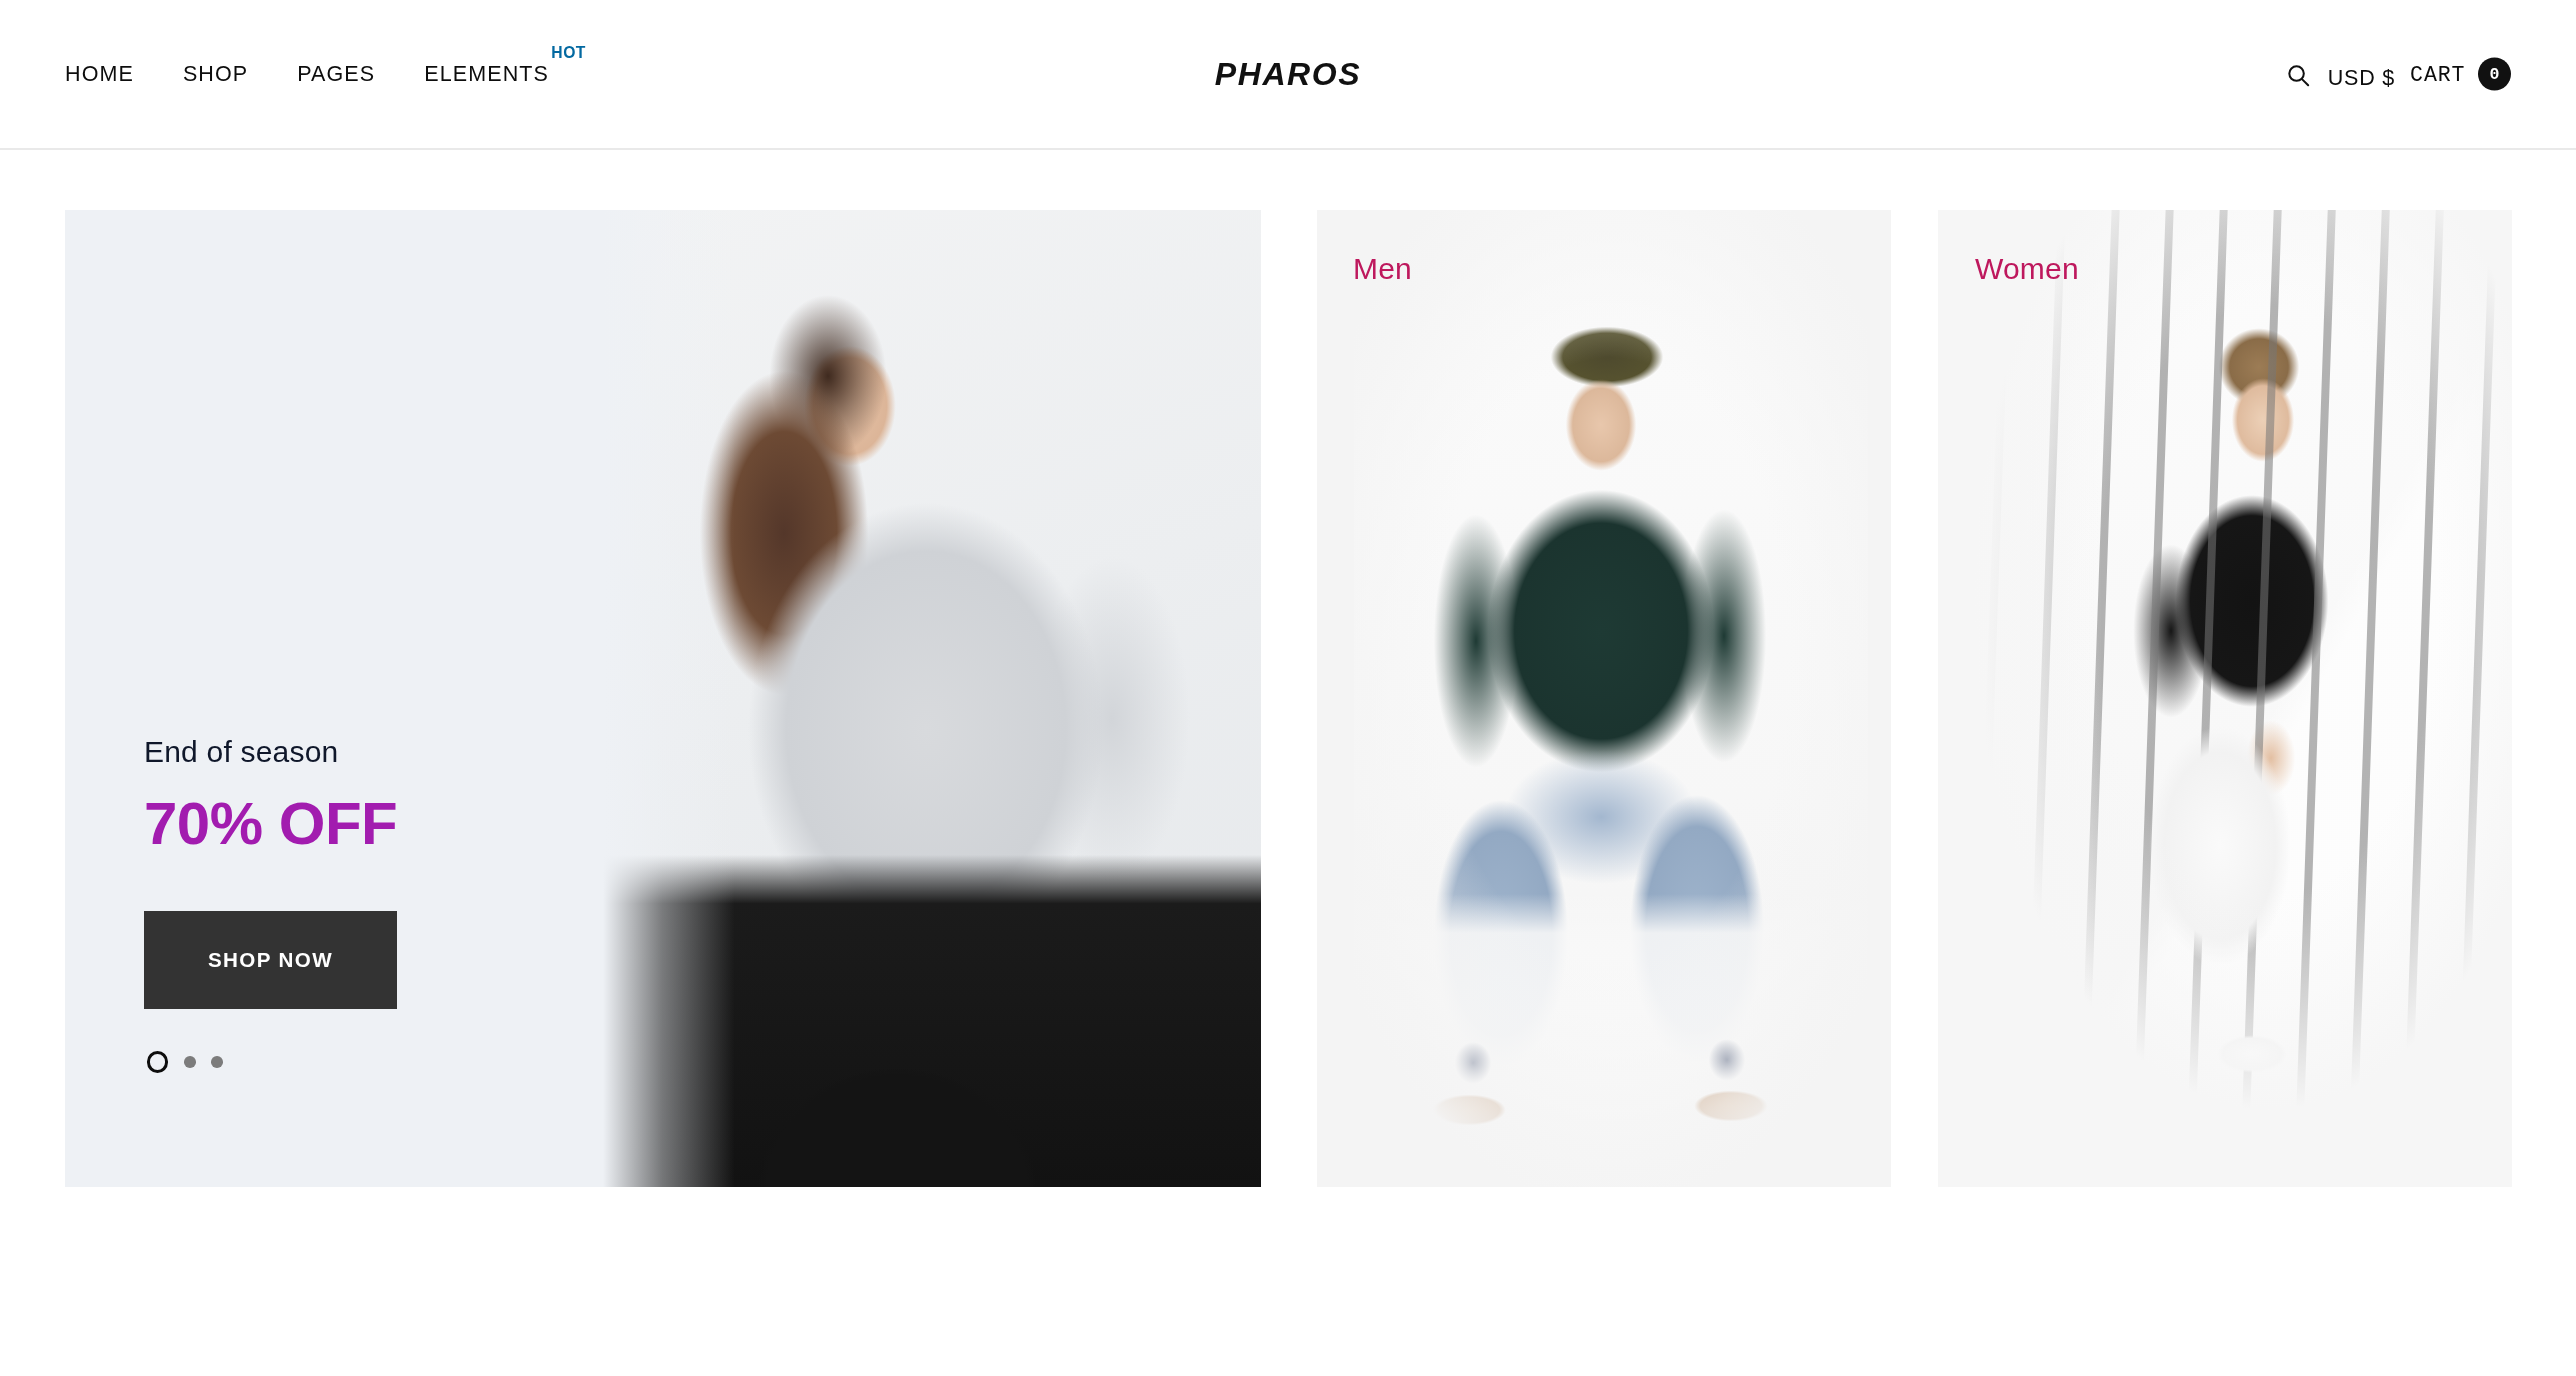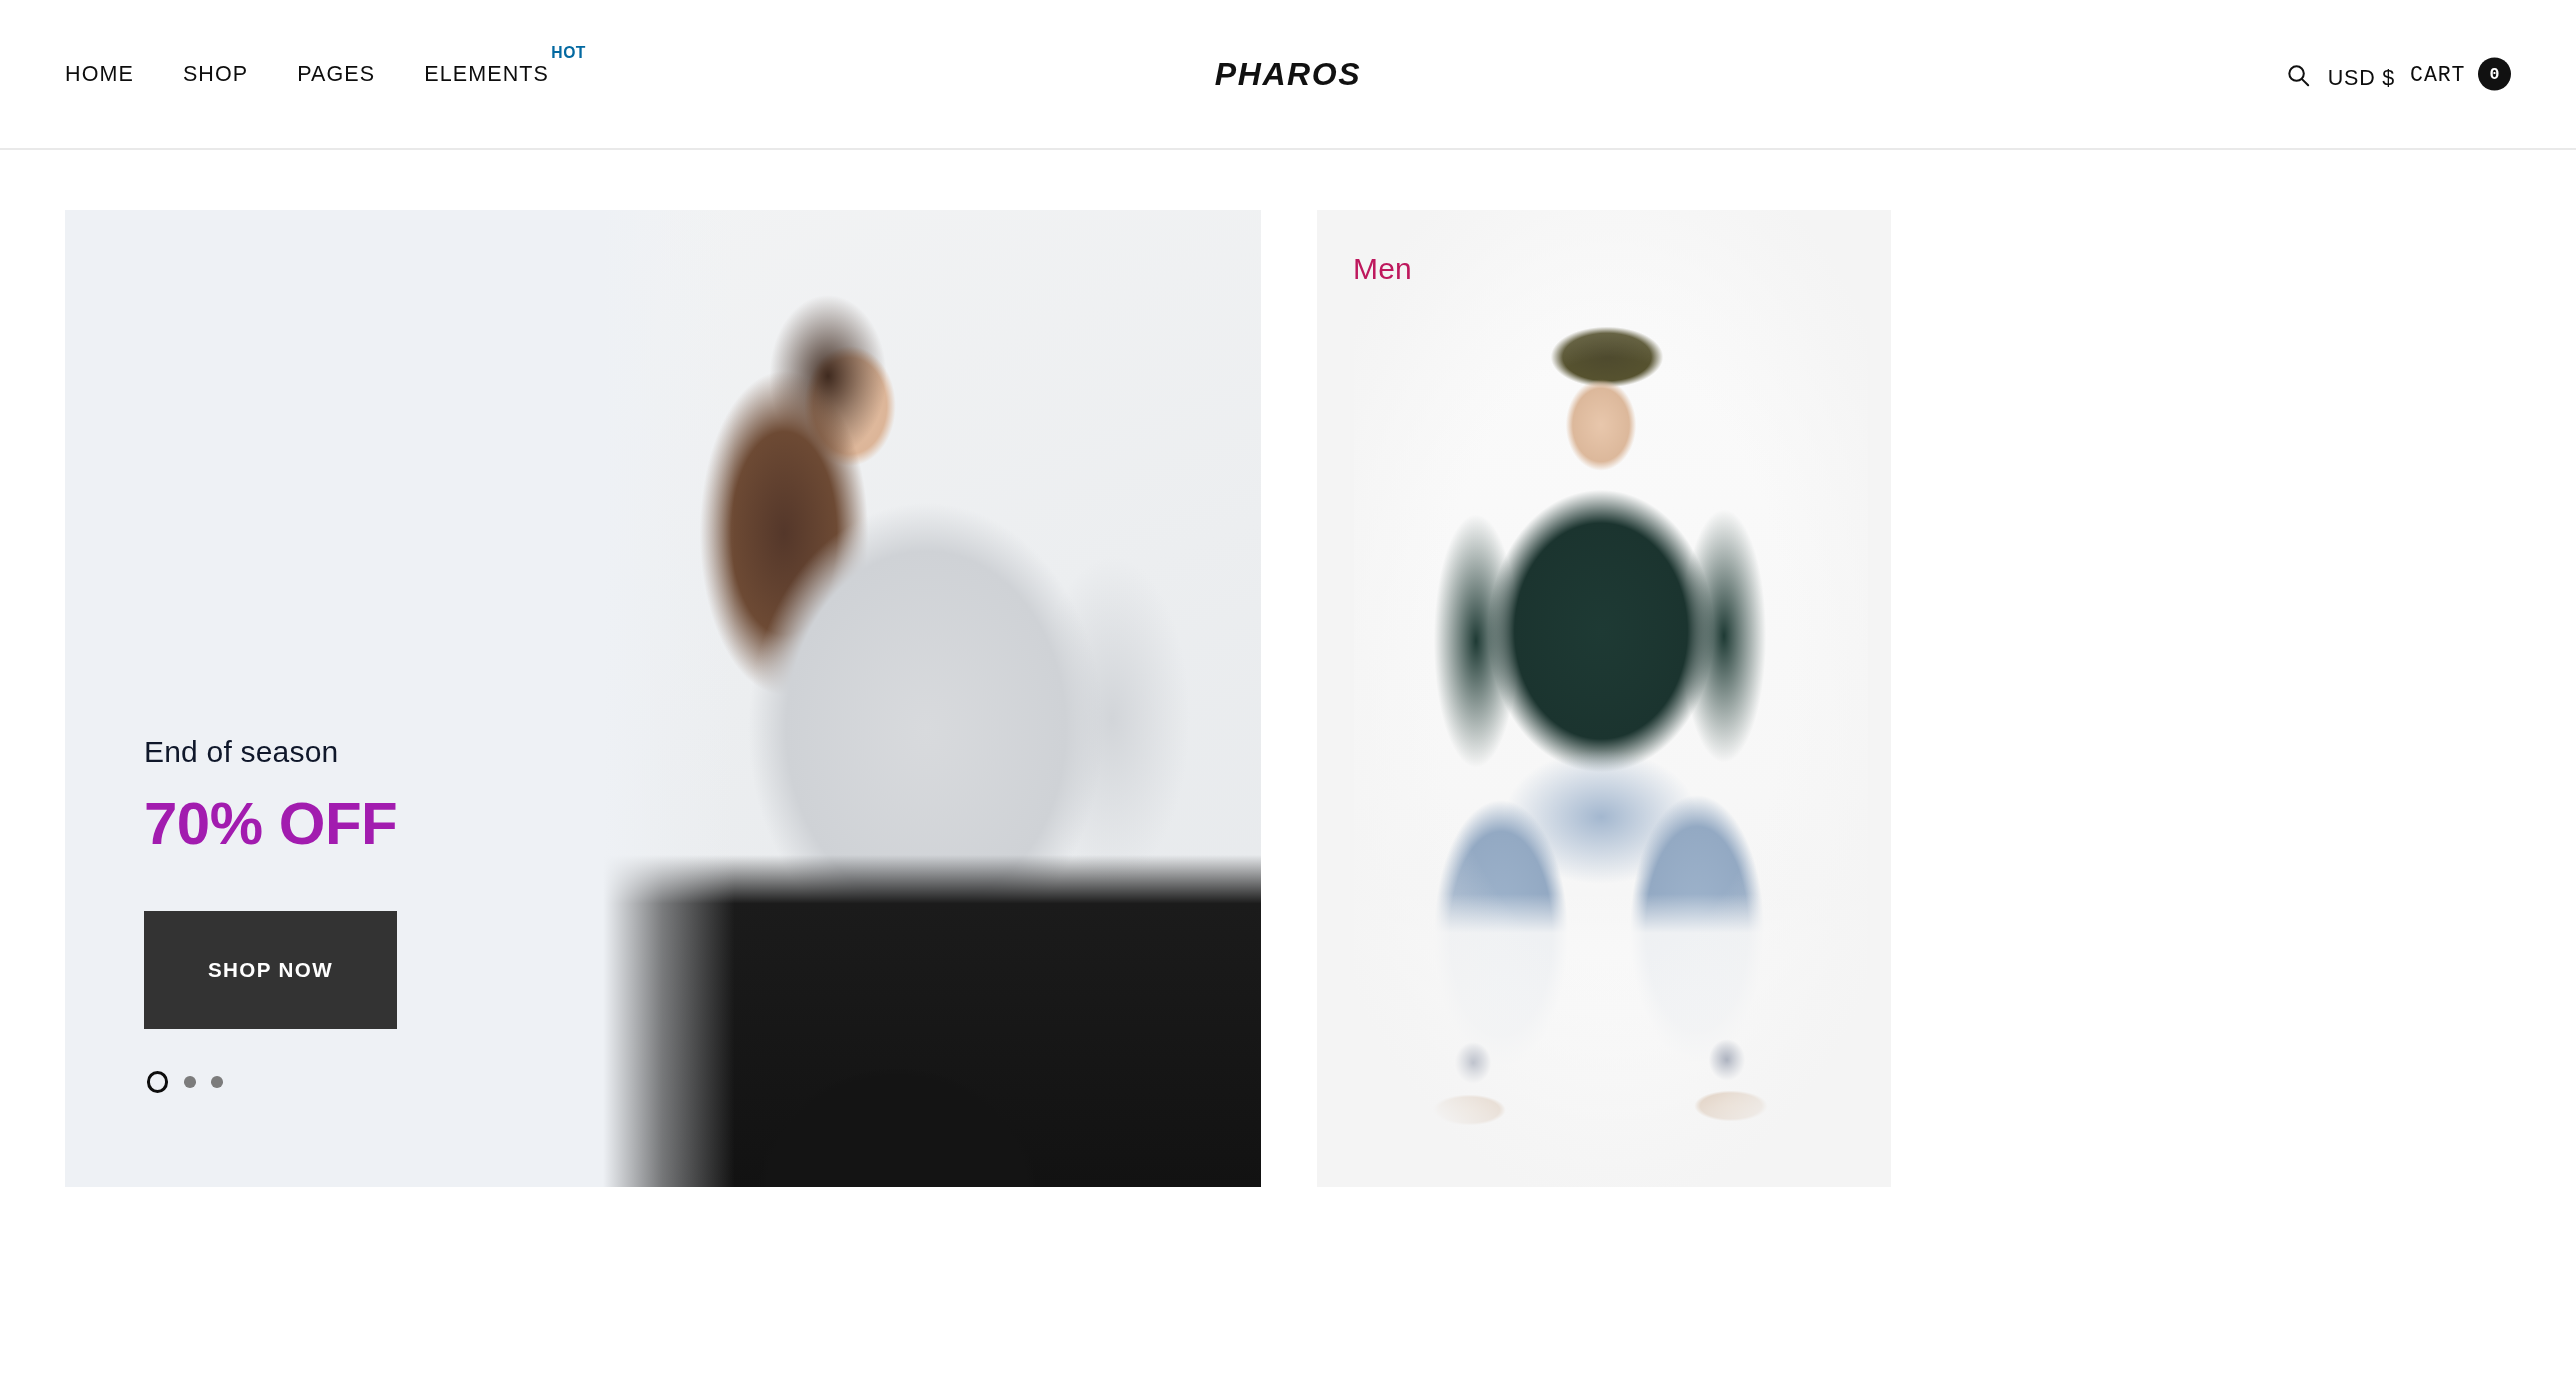--- a/index.html
+++ b/index.html
@@ -199,21 +199,21 @@
     letter-spacing: -0.5px;
     line-height: 1;
     margin-bottom: 57px;
   }
 
   .shop-now-btn {
     display: inline-flex;
     align-items: center;
     justify-content: center;
     width: 253px;
-    height: 118px;
+    height: 98px;
     background: #333333;
     color: #ffffff;
     font-size: 20.6px;
     font-weight: 700;
     letter-spacing: 1.4px;
     text-transform: uppercase;
     border: none;
     cursor: pointer;
     font-family: "Liberation Sans", sans-serif;
   }
@@ -404,15 +404,19 @@
         <span class="dot"></span>
       </div>
     </div>
   </div>
 
   <div class="card men">
     <div class="men-photo"></div>
     <div class="card-label">Men</div>
   </div>
 
+  <div class="card women">
+    <div class="women-photo"></div>
+    <div class="card-label">Women</div>
+  </div>
 
 </div>
 
 
 </body></html>

